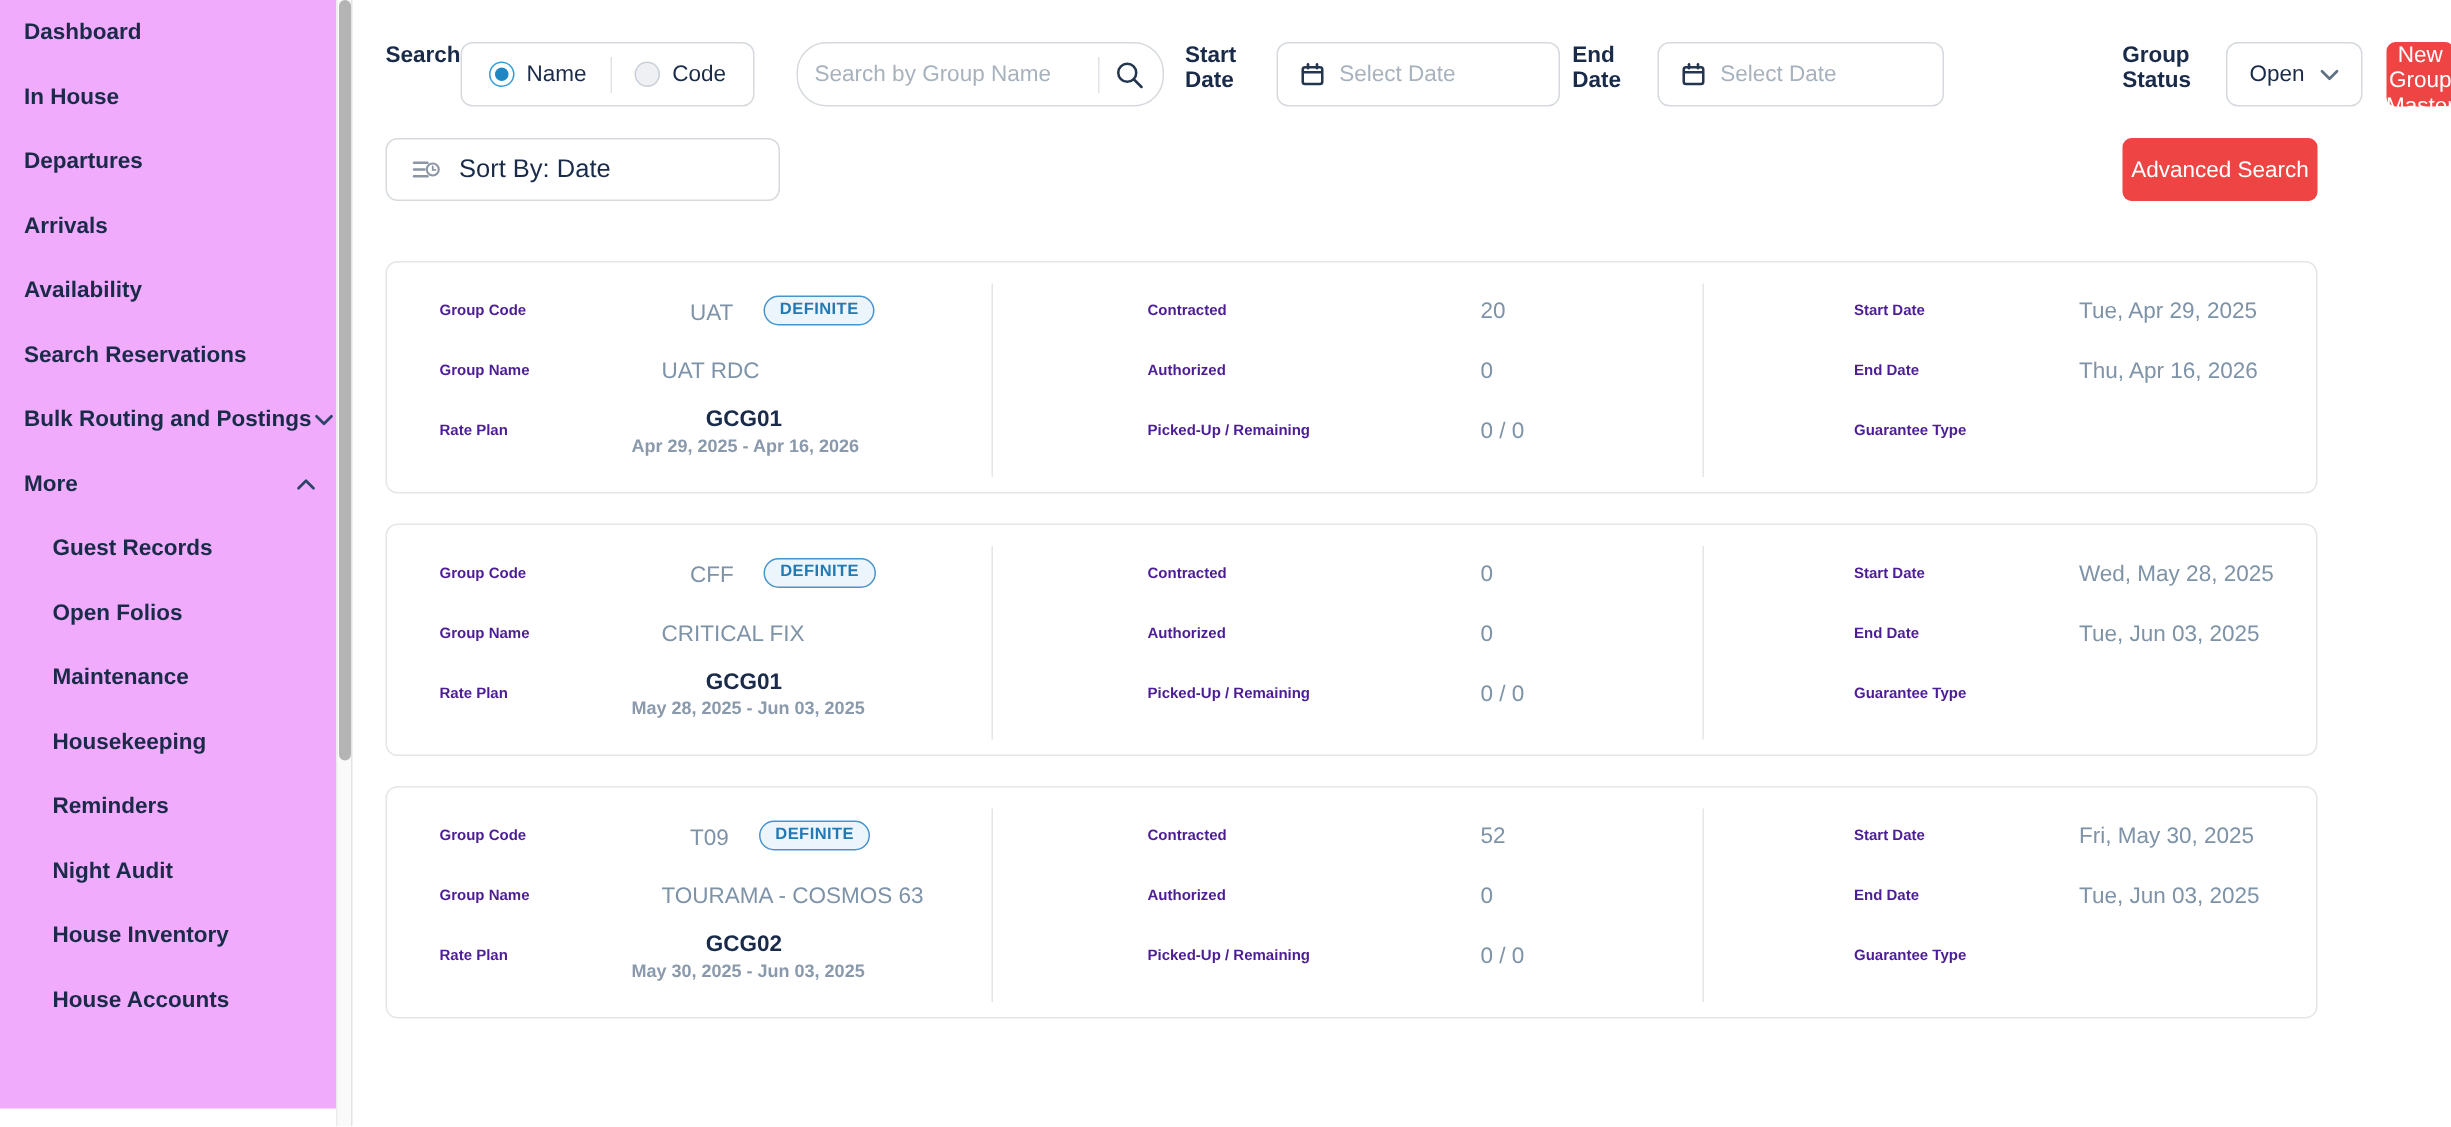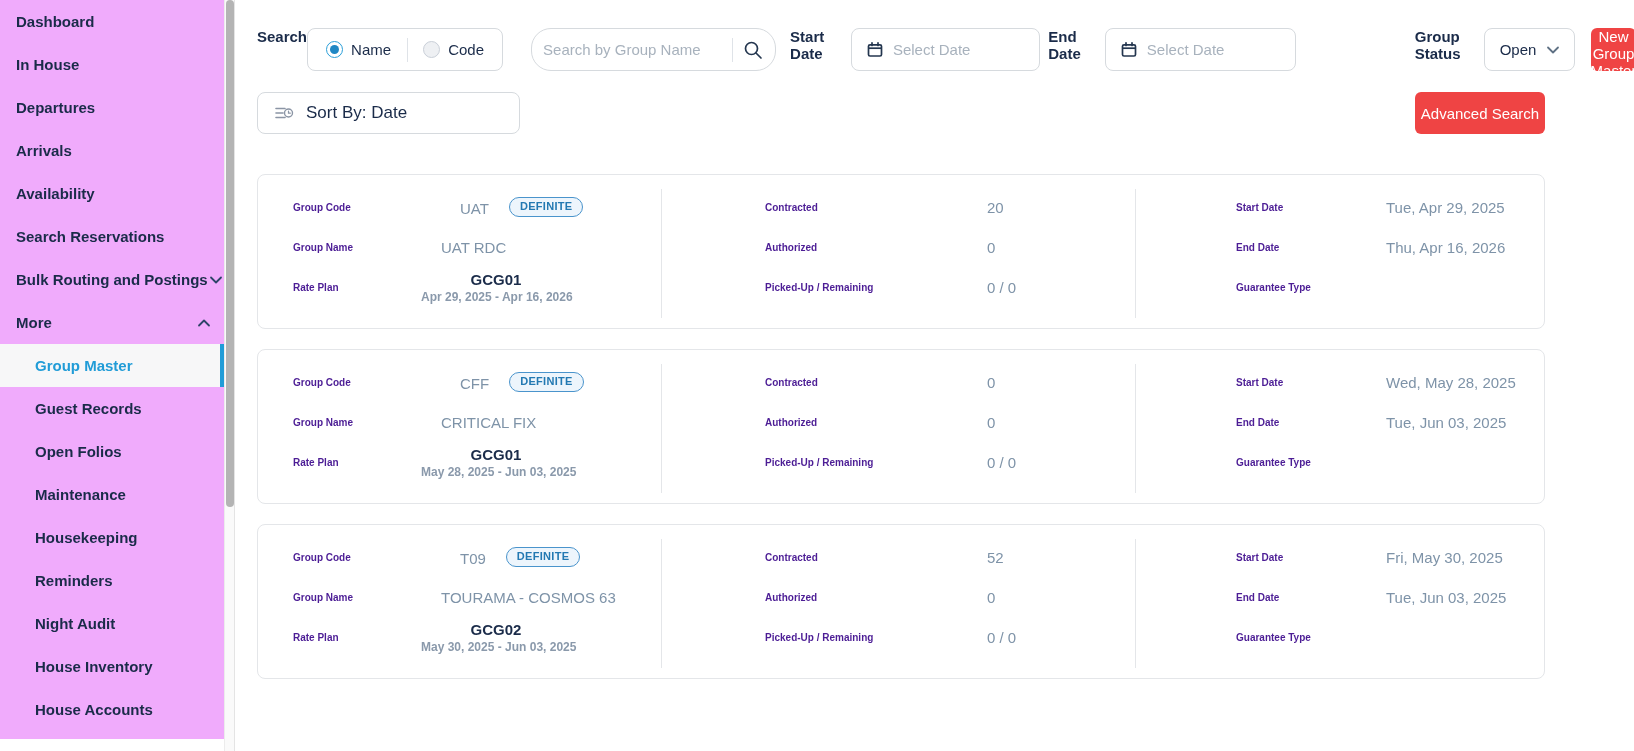--- a/index.html
+++ b/index.html
@@ -139,24 +139,20 @@
     </span>
   </div>
     <div class="nav-item">
     <span class="nav-label">More</span>
     <span class="chev up">
       <svg class="icon-svg" width="16" height="16" viewBox="0 0 16 16">
         <path d="M3 5.5 L8 10.5 L13 5.5" fill="none" stroke="#2d4468" stroke-width="1.8" stroke-linecap="round" stroke-linejoin="round"></path>
       </svg>
     </span>
   </div>
-    <div class="nav-item sub selected">
-    <span class="nav-label">Group Master</span>
-
-  </div>
     <div class="nav-item sub">
     <span class="nav-label">Guest Records</span>
 
   </div>
     <div class="nav-item sub">
     <span class="nav-label">Open Folios</span>
 
   </div>
     <div class="nav-item sub">
     <span class="nav-label">Maintenance</span>

